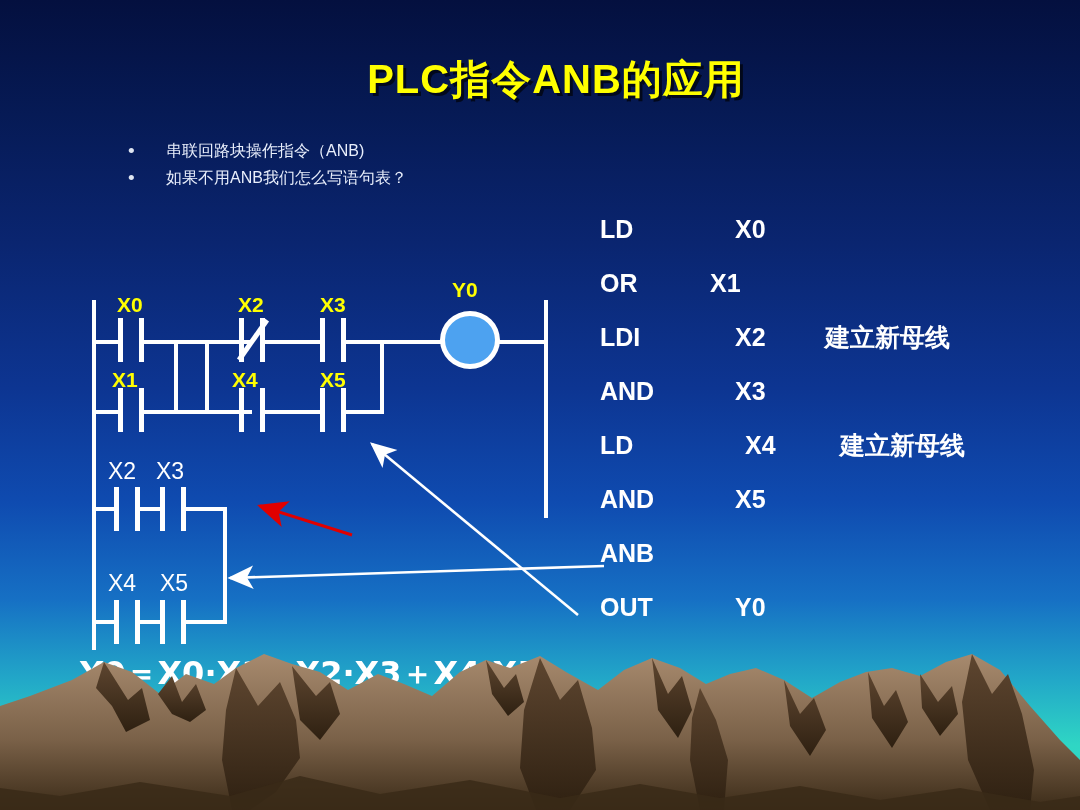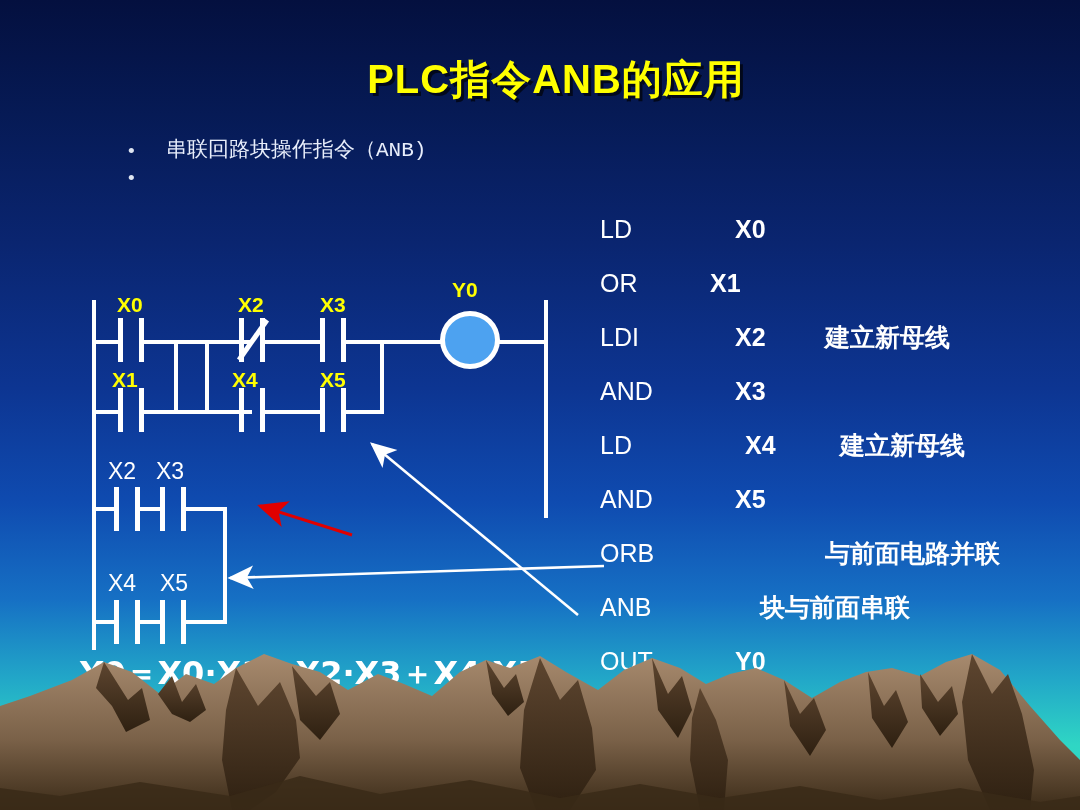--- a/index.html
+++ b/index.html
@@ -32,30 +32,30 @@
   }
 
   
   #bullets{position:absolute;left:120px;top:138px;width:520px;}
   .bullet-row{display:flex;align-items:flex-start;height:27px;}
   .bullet-dot{
     width:46px;color:#dfe6f2;font-size:19px;line-height:25px;
     text-align:left;padding-left:8px;box-sizing:border-box;
   }
   .bullet-text{
-    color:#e8eefb;font-size:21px;line-height:25px;white-space:nowrap;
-    font-family:Liberation Mono, monospace;
+    color:#e8eefb;font-size:16px;line-height:25px;white-space:nowrap;
+    font-family:Liberation Sans, sans-serif;
   }
 
   
   #instr{position:absolute;left:600px;top:215px;width:470px;}
   .instr-row{position:relative;height:54px;}
   .ins-op{
     position:absolute;left:0;top:0;
-    color:#ffffff;font-size:25px;font-weight:normal;white-space:nowrap;
+    color:#ffffff;font-size:25px;font-weight:bold;white-space:nowrap;
   }
   .ins-arg{
     position:absolute;top:0;
     color:#ffffff;font-size:25px;font-weight:bold;white-space:nowrap;
   }
   .ins-note{
     position:absolute;top:-2px;
     color:#ffffff;font-size:25px;font-weight:bold;white-space:nowrap;
     font-family:"DejaVu Sans","Liberation Sans",sans-serif;
   }
@@ -108,20 +108,21 @@
 
   <div id="title">PLC指令ANB的应用</div>
 
   <div id="bullets">
     <div class="bullet-row">
       <span class="bullet-dot">•</span>
       <span class="bullet-text">串联回路块操作指令（ANB)</span>
     </div>
     <div class="bullet-row">
       <span class="bullet-dot">•</span>
+      <span class="bullet-text">如果不用ANB我们怎么写语句表？</span>
     </div>
   </div>
 
   <div id="instr">
 
     <div class="instr-row">
       <span class="ins-op">LD</span>
       <span class="ins-arg" style="left:135px">X0</span>
       <span class="ins-note" style="left:205px"></span>
     </div>
@@ -148,30 +149,24 @@
       <span class="ins-arg" style="left:145px">X4</span>
       <span class="ins-note" style="left:240px">建立新母线</span>
     </div>
 
     <div class="instr-row">
       <span class="ins-op">AND</span>
       <span class="ins-arg" style="left:135px">X5</span>
       <span class="ins-note" style="left:240px"></span>
     </div>
 
-    <div class="instr-row">
-      <span class="ins-op">ORB</span>
-      <span class="ins-arg" style="left:135px"></span>
-      <span class="ins-note" style="left:225px">与前面电路并联</span>
-    </div>
 
     <div class="instr-row">
       <span class="ins-op">ANB</span>
       <span class="ins-arg" style="left:135px"></span>
-      <span class="ins-note" style="left:160px">块与前面串联</span>
     </div>
 
     <div class="instr-row">
       <span class="ins-op">OUT</span>
       <span class="ins-arg" style="left:135px">Y0</span>
       <span class="ins-note" style="left:225px"></span>
     </div>
 
   </div>
 

